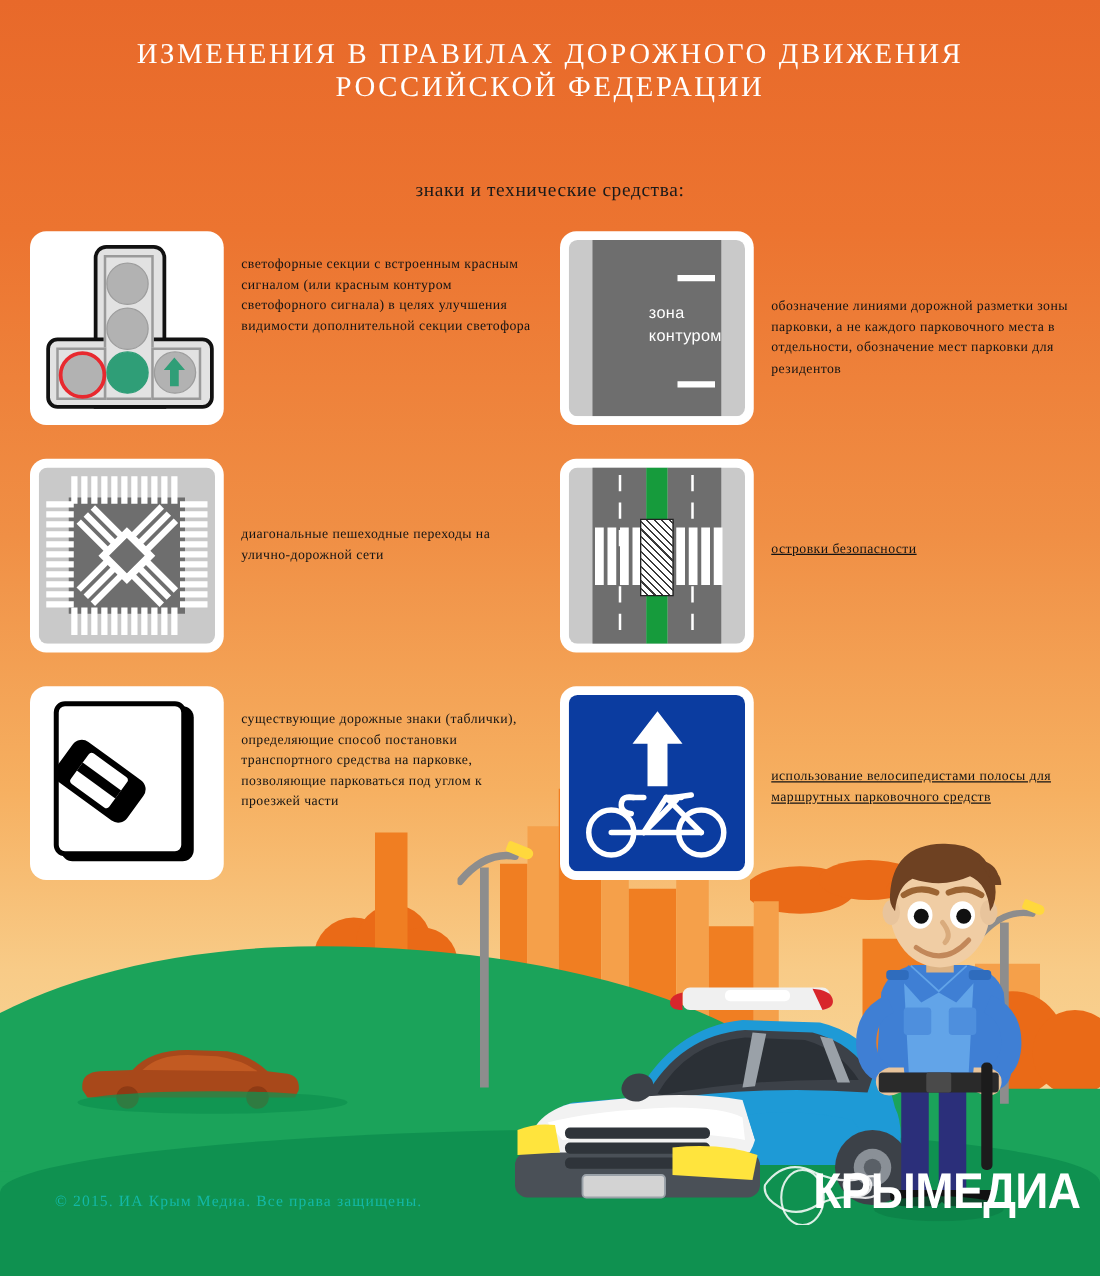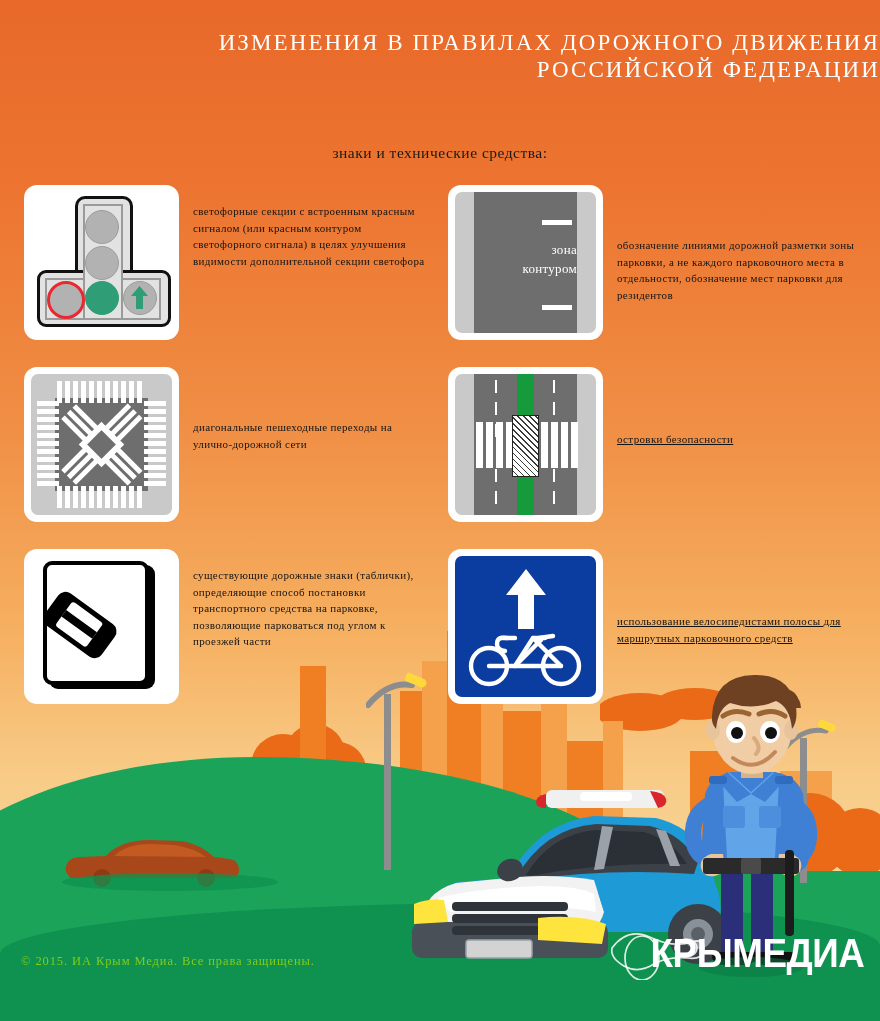--- a/index.html
+++ b/index.html
@@ -55,21 +55,20 @@
   }
   .title{
     margin:0;padding-top:29px;
     color:#ffffff;
     font-family:"Liberation Serif", serif;
     font-size:23px;
     font-weight:400;
     letter-spacing:2.1px;
     line-height:27px;
     text-transform:uppercase;
-    text-align:right;
   }
   .subtitle{
     margin:0;padding-top:32px;
     color:#1a1a1a;
     font-family:"Liberation Serif", serif;
     font-size:15.5px;
     line-height:25px;
     letter-spacing:.5px;
   }
 
@@ -116,23 +115,23 @@
   .tl-vert{left:44px;top:4px;width:52px;height:125px;border-radius:10px 10px 0 0;}
   .tl-horiz{left:6px;top:78px;width:128px;height:51px;border-radius:9px;}
   .tl-slot{position:absolute;border:2px solid #9a9a9a;background:#e2e2e2;}
   .tl-lamp{position:absolute;border-radius:50%;background:#b2b2b2;border:1.5px solid #9d9d9d;}
 
   
   .pz-bg{position:absolute;inset:0;background:#c9c9c9;}
   .pz-road{position:absolute;left:19px;top:0;width:103px;height:141px;background:#6e6e6e;}
   .pz-text{
     position:absolute;left:19px;top:48px;width:103px;
-    color:#fff;text-align:right;
-    font-family:Liberation Serif, serif;
-    font-size:13px;line-height:19px;letter-spacing:.3px;
+    color:#fff;text-align:left;
+    font-family:Liberation Sans, sans-serif;
+    font-size:13px;line-height:19px;letter-spacing:.3px;padding-left:45px;
   }
   .pz-dash{position:absolute;width:30px;height:5px;background:#fff;left:87px;}
 
   
   .dx-bg{position:absolute;inset:0;background:#c9c9c9;}
   .dx-center{position:absolute;left:24px;top:24px;width:93px;height:93px;background:#6e6e6e;}
 
   
   .si-bg{position:absolute;inset:0;background:#c9c9c9;}
   .si-road{position:absolute;top:0;width:43px;height:141px;background:#6e6e6e;}
@@ -159,22 +158,22 @@
   
   .bs-bg{position:absolute;inset:0;background:#0b3ca0;border-radius:4px;}
   .bs-arrow{position:absolute;left:50%;top:11px;transform:translateX(-50%);}
 
   
   .police-car{position:absolute;}
   .officer{position:absolute;}
 
   
   .footer-text{
-    position:absolute;left:21px;bottom:52px;
-    color:#84cc16;
+    position:absolute;left:44px;bottom:52px;
+    color:#14b8a6;
     font-family:"Liberation Serif", serif;
     font-size:12.5px;
     letter-spacing:.9px;
   }
   .logo{
     position:absolute;right:16px;bottom:48px;
     color:#ffffff;
     font-family:"Liberation Sans", sans-serif;
     font-size:40px;
     font-weight:bold;

